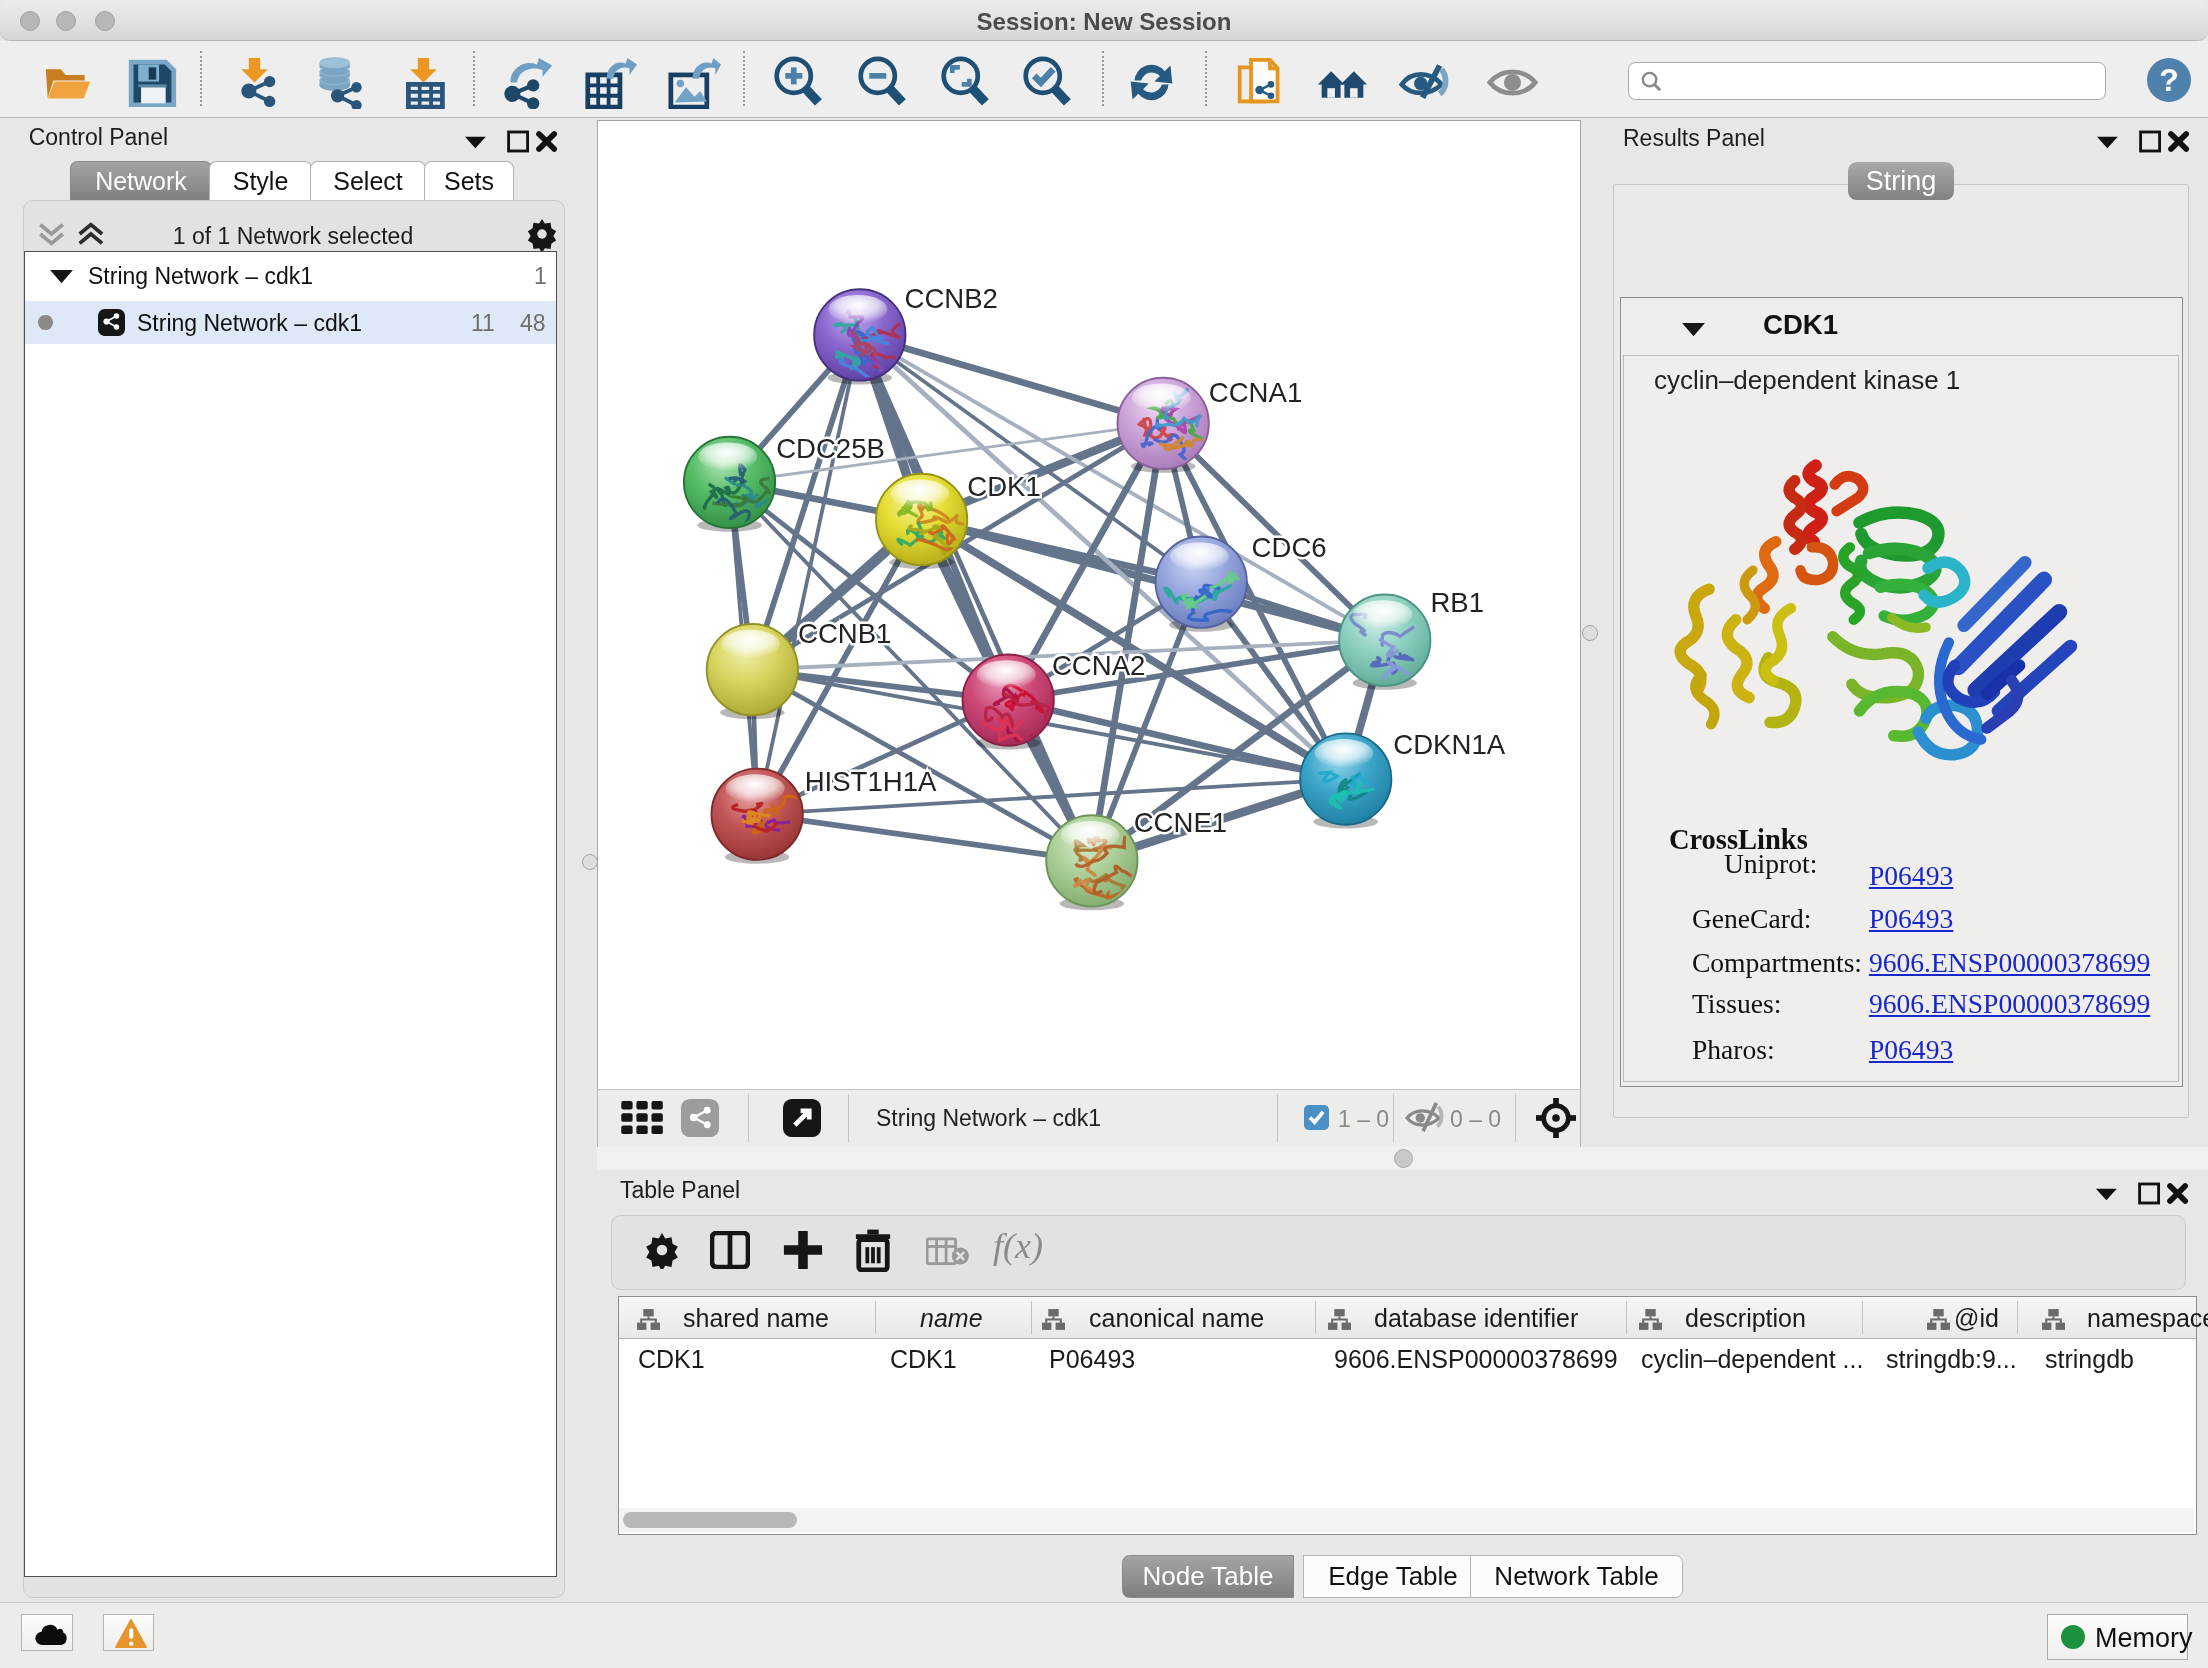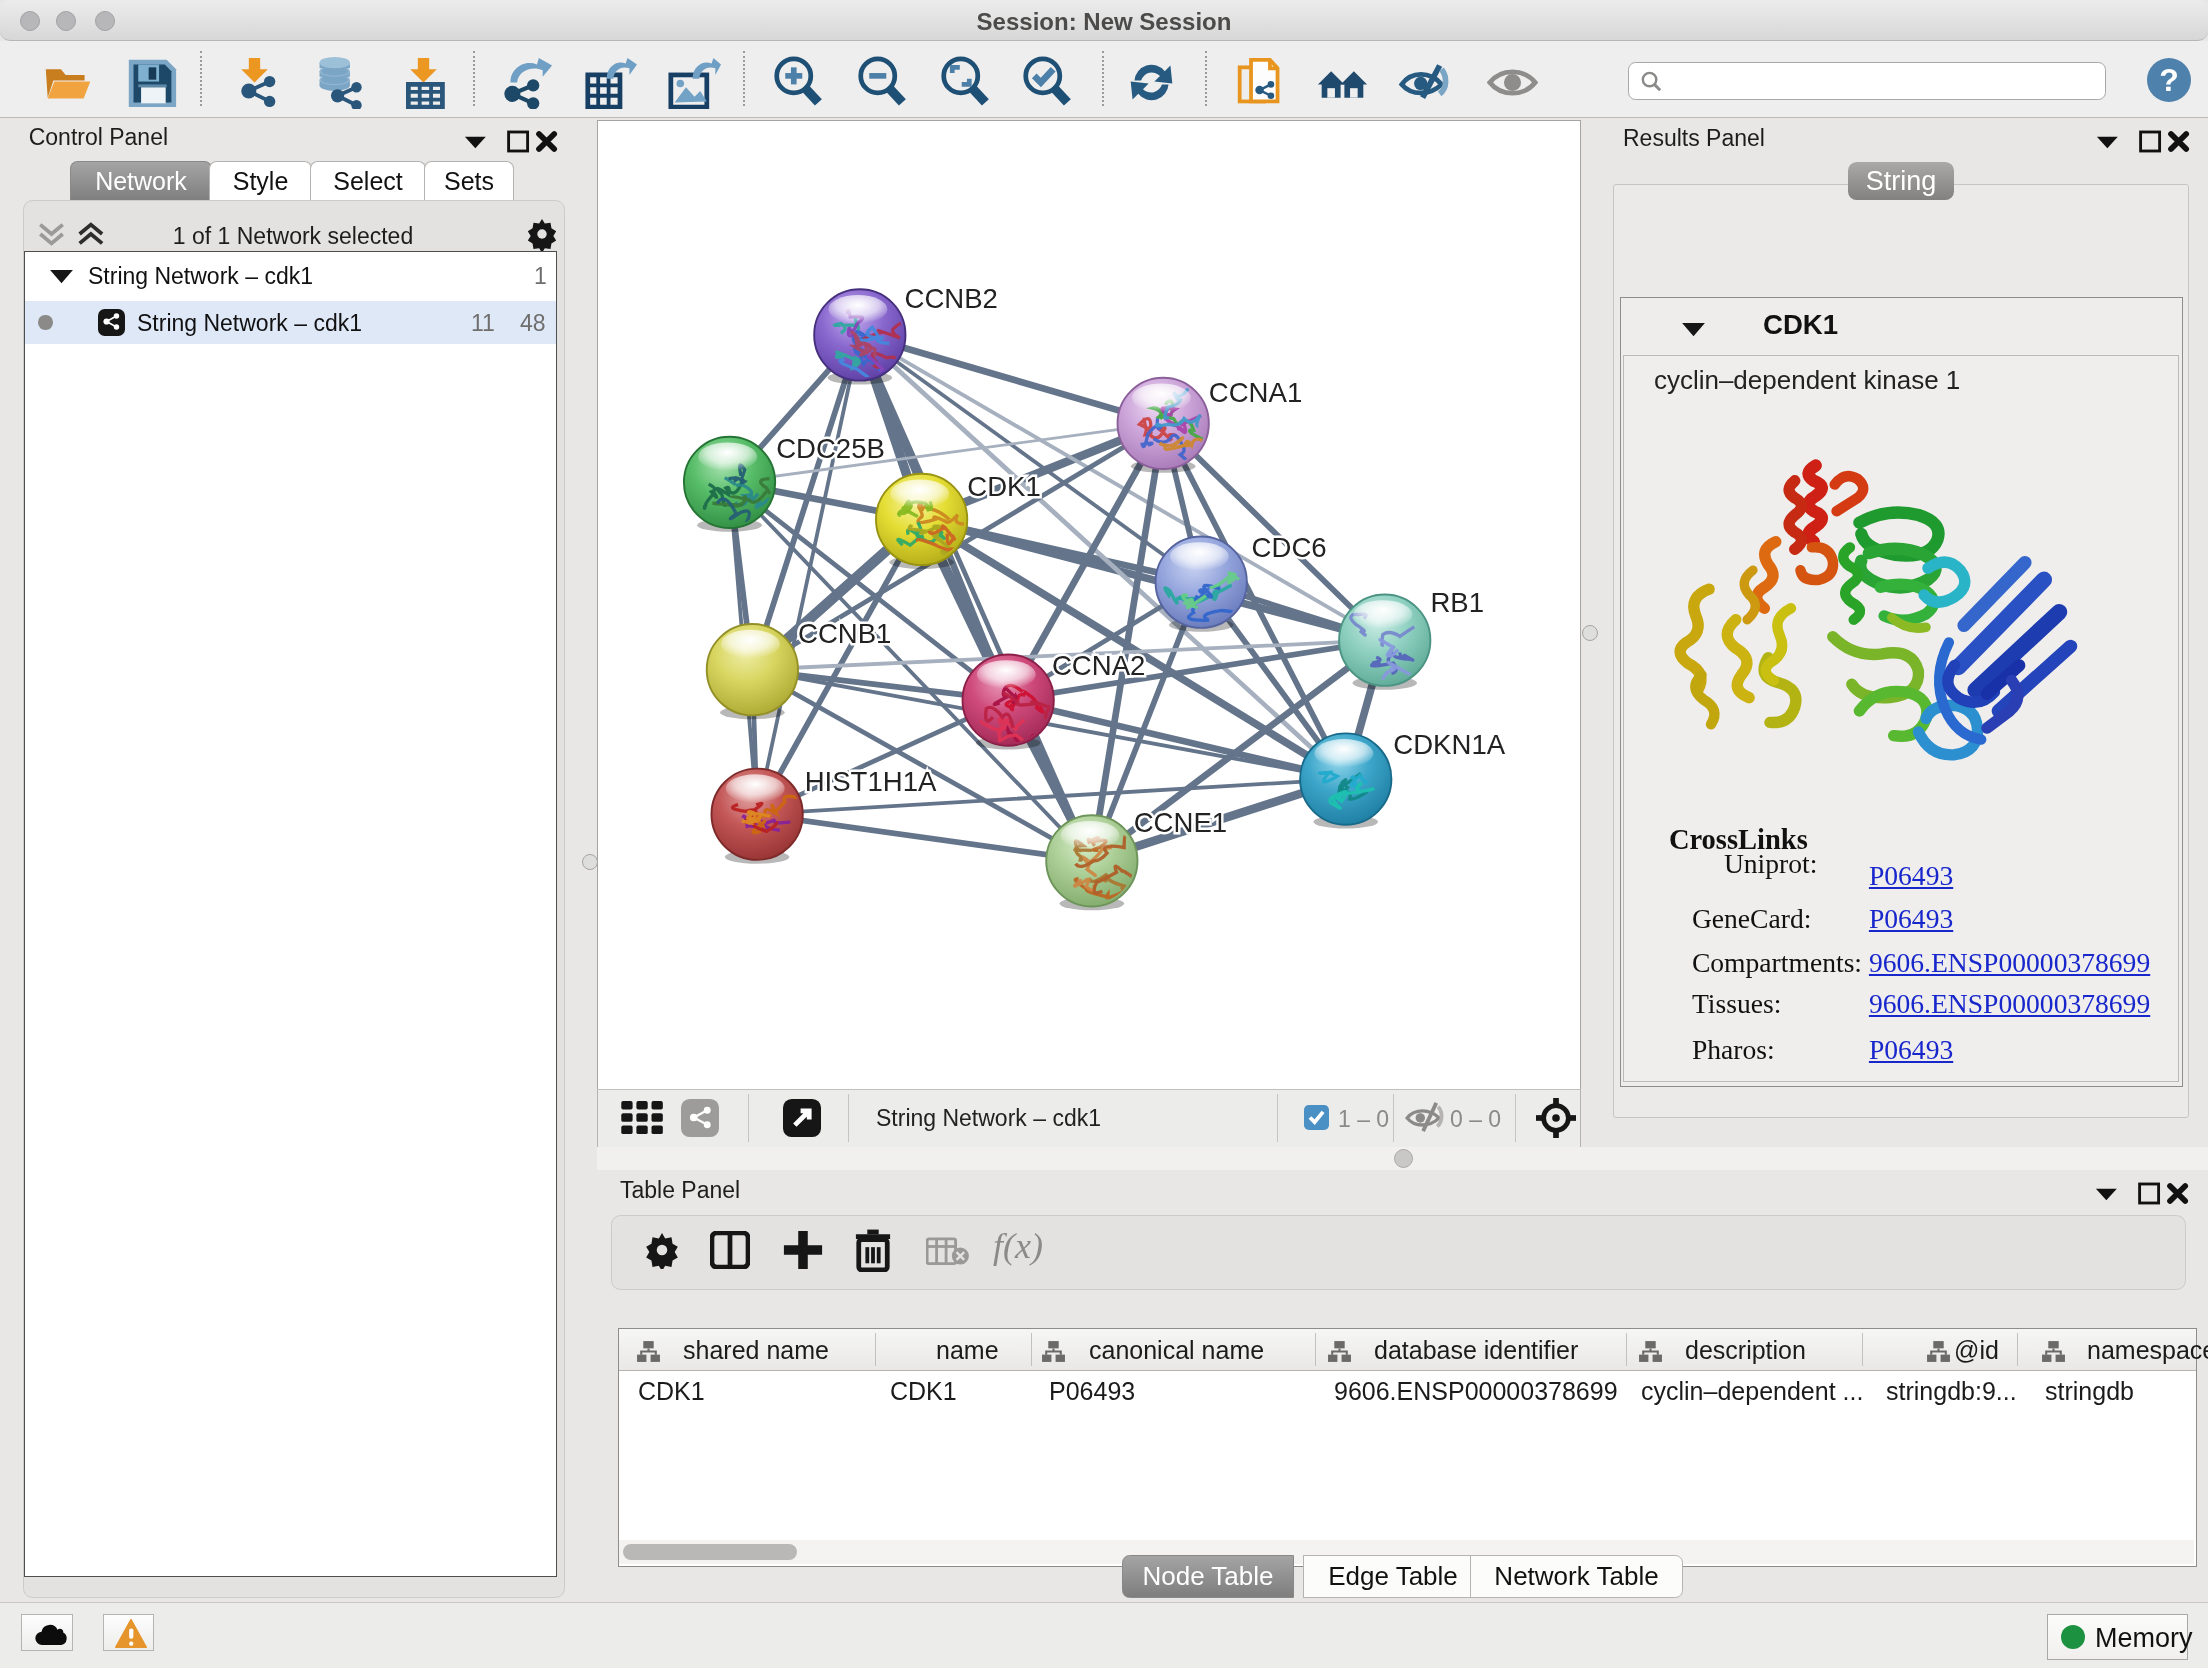--- a/index.html
+++ b/index.html
@@ -754,36 +754,36 @@
   <svg class="abs" style="left:327px;top:67px;" width="44" height="28.5" viewBox="0 0 46 30">
     <rect x="1" y="2" width="30" height="26" rx="2" fill="none" stroke="#9a9998" stroke-width="3"></rect>
     <line x1="1" y1="10" x2="31" y2="10" stroke="#9a9998" stroke-width="3"></line>
     <line x1="11" y1="2" x2="11" y2="28" stroke="#9a9998" stroke-width="3"></line>
     <line x1="21" y1="2" x2="21" y2="28" stroke="#9a9998" stroke-width="3"></line>
     <circle cx="36" cy="20" r="9" fill="#9a9998"></circle>
     <path d="M32 16 l8 8 M40 16 l-8 8" stroke="#e3e2e1" stroke-width="2.5"></path>
   </svg>
   <div class="abs" style="left:394px;top:55px;font-size:36px;color:#8b8a89;font-family:'Liberation Serif',serif;font-style:italic;">f(x)</div>
 
-  <div class="abs" style="left:19px;top:126px;width:1577px;height:237px;background:#fff;border:1px solid #8e8d8c;margin-top:32px;">
+  <div class="abs" style="left:19px;top:126px;width:1577px;height:237px;background:#fff;border:1px solid #8e8d8c;">
     <div class="abs" style="left:0;top:0;width:1577px;height:41px;background:linear-gradient(#f6f6f5,#e9e8e7);border-bottom:1px solid #b5b4b3;"></div>
     <div class="abs colsep" style="left:256px;"></div>
     <div class="abs colsep" style="left:412px;"></div>
     <div class="abs colsep" style="left:696px;"></div>
     <div class="abs colsep" style="left:1007px;"></div>
     <div class="abs colsep" style="left:1243px;"></div>
     <div class="abs colsep" style="left:1398px;"></div>
     <svg class="abs hicon" style="left:17px;" viewBox="0 0 24 22">
         <rect x="7" y="1" width="10" height="7" fill="#6b6a69"></rect>
         <rect x="1" y="14" width="9" height="7" fill="#6b6a69"></rect>
         <rect x="14" y="14" width="9" height="7" fill="#6b6a69"></rect>
         <path d="M12 8 v4 M5 14 v-3 h14 v3" stroke="#6b6a69" stroke-width="2" fill="none"></path>
       </svg>
     <div class="abs hlabel" style="left:64px;">shared name</div>
-    <div class="abs hlabel" style="left:317px;">name</div>
+    <div class="abs hlabel" style="left:301px;font-style:italic;">name</div>
     <svg class="abs hicon" style="left:422px;" viewBox="0 0 24 22">
         <rect x="7" y="1" width="10" height="7" fill="#6b6a69"></rect>
         <rect x="1" y="14" width="9" height="7" fill="#6b6a69"></rect>
         <rect x="14" y="14" width="9" height="7" fill="#6b6a69"></rect>
         <path d="M12 8 v4 M5 14 v-3 h14 v3" stroke="#6b6a69" stroke-width="2" fill="none"></path>
       </svg>
     <div class="abs hlabel" style="left:470px;">canonical name</div>
     <svg class="abs hicon" style="left:708px;" viewBox="0 0 24 22">
         <rect x="7" y="1" width="10" height="7" fill="#6b6a69"></rect>
         <rect x="1" y="14" width="9" height="7" fill="#6b6a69"></rect>

